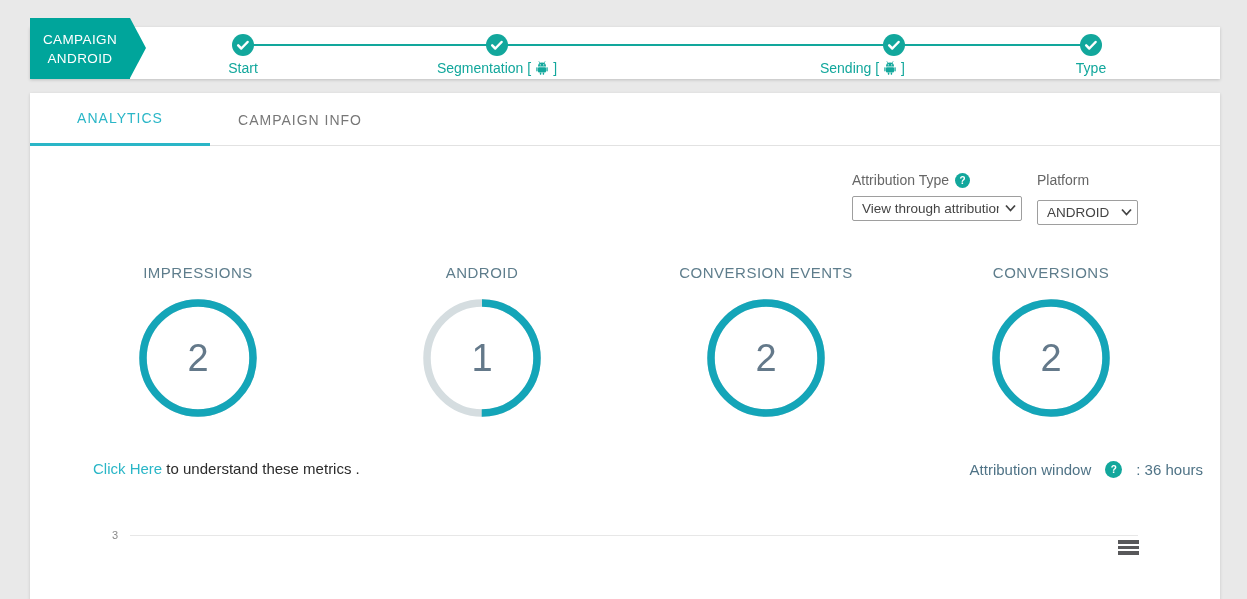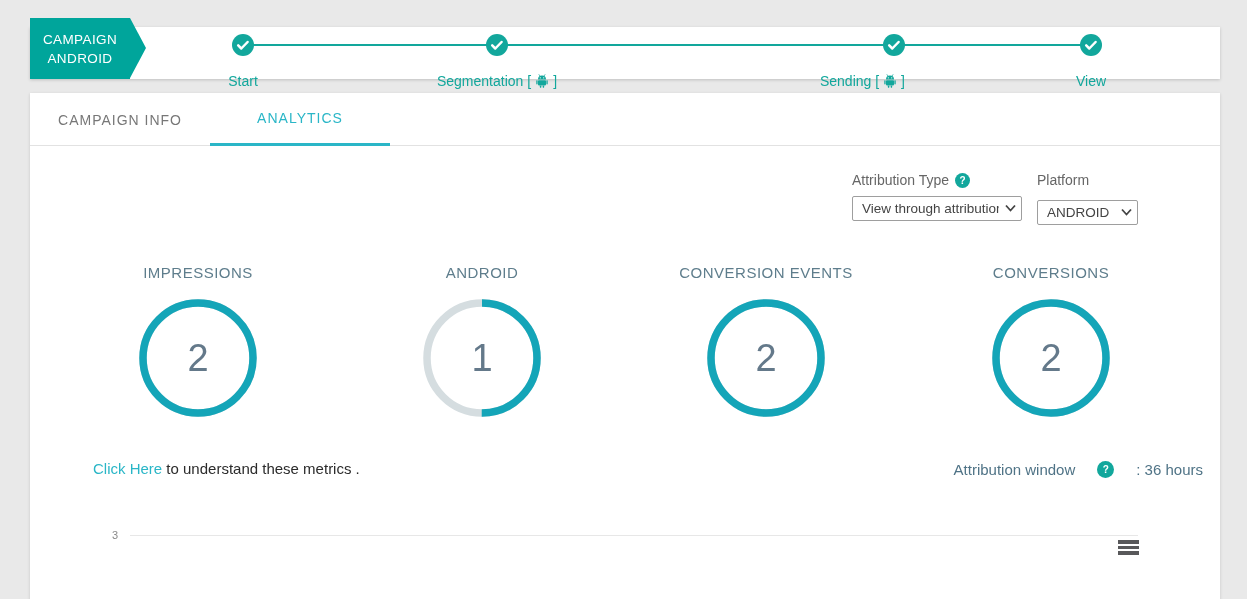--- a/index.html
+++ b/index.html
@@ -30,21 +30,21 @@
   }
   .stepper-line {
     position:absolute; top:17px; height:2px; background:var(--teal_step); z-index:1;
   }
   .step {
     position:absolute; top:7px; width:220px; z-index:2;
     display:flex; flex-direction:column; align-items:center;
   }
   .step-circle { width:22px; height:22px; display:block; }
   .step-label {
-    margin-top:17px; font-size:14px; color:var(--teal_step);
+    margin-top:4px; font-size:14px; color:var(--teal_step);
     display:flex; align-items:center; white-space:pre;
   }
   .android-icon { width:12px; height:14px; margin:0 5px; }
 
   
   .panel {
     position:absolute; left:30px; top:93px; width:1190px; height:520px;
     background:#fff; box-shadow:0 1px 3px rgba(0,0,0,.15);
   }
   .tabbar { position:absolute; left:0; top:0; width:100%; height:53px; border-bottom:1px solid #e2e2e2; display:flex; }
@@ -85,21 +85,21 @@
   .metric-value {
     position:absolute; left:0; top:0; width:120px; height:120px;
     display:flex; align-items:center; justify-content:center;
     font-size:38px; color:#64798a;
   }
 
   .note { position:absolute; left:63px; top:367px; font-size:15px; color:#2b2b2b; }
   .note a { color:var(--cyan); text-decoration:none; cursor:pointer; }
 
   .attr-window {
-    position:absolute; right:17px; top:368px; display:flex; align-items:center; gap:22px;
+    position:absolute; right:17px; top:368px; display:flex; align-items:center; gap:14px;
     font-size:15px; color:#4f7386;
   }
 
   
   .y-tick { position:absolute; left:64px; top:436px; width:24px; text-align:right; font-size:11px; color:#8a8a8a; }
   .gridline { position:absolute; left:100px; top:442px; width:1008px; height:1px; background:#e7e7e7; }
   .burger { position:absolute; left:1088px; top:447px; width:21px; cursor:pointer; }
   .burger div { height:3.5px; background:#58585a; margin-bottom:2px; }
 </style>
 </head>
@@ -166,33 +166,33 @@
       <span>]</span>
     </div>
   </div>
 
   <div class="step" style="left:951px;">
     <svg class="step-circle" viewBox="0 0 22 22">
       <circle cx="11" cy="11" r="11" fill="var(--teal_step)"></circle>
       <path d="M6.2 11.4l3.1 3.1 6.3-6.5" stroke="#fff" stroke-width="2.5" fill="none" stroke-linecap="round" stroke-linejoin="round"></path>
     </svg>
     <div class="step-label">
-      <span>View</span>
+      <span>Type</span>
     </div>
   </div>
 </div>
 
 <div class="panel">
 
   <div class="tabbar">
+    <div class="tab active">
+      <span>ANALYTICS</span>
+    </div>
     <div class="tab">
       <span>CAMPAIGN INFO</span>
-    </div>
-    <div class="tab active">
-      <span>ANALYTICS</span>
     </div>
   </div>
 
 
   <div class="attr-type-block">
     <div class="ctrl-label">
       <span>Attribution Type</span>
       <span class="help-icon">?</span>
     </div>
     <div class="select-wrap" style="width:170px;">

